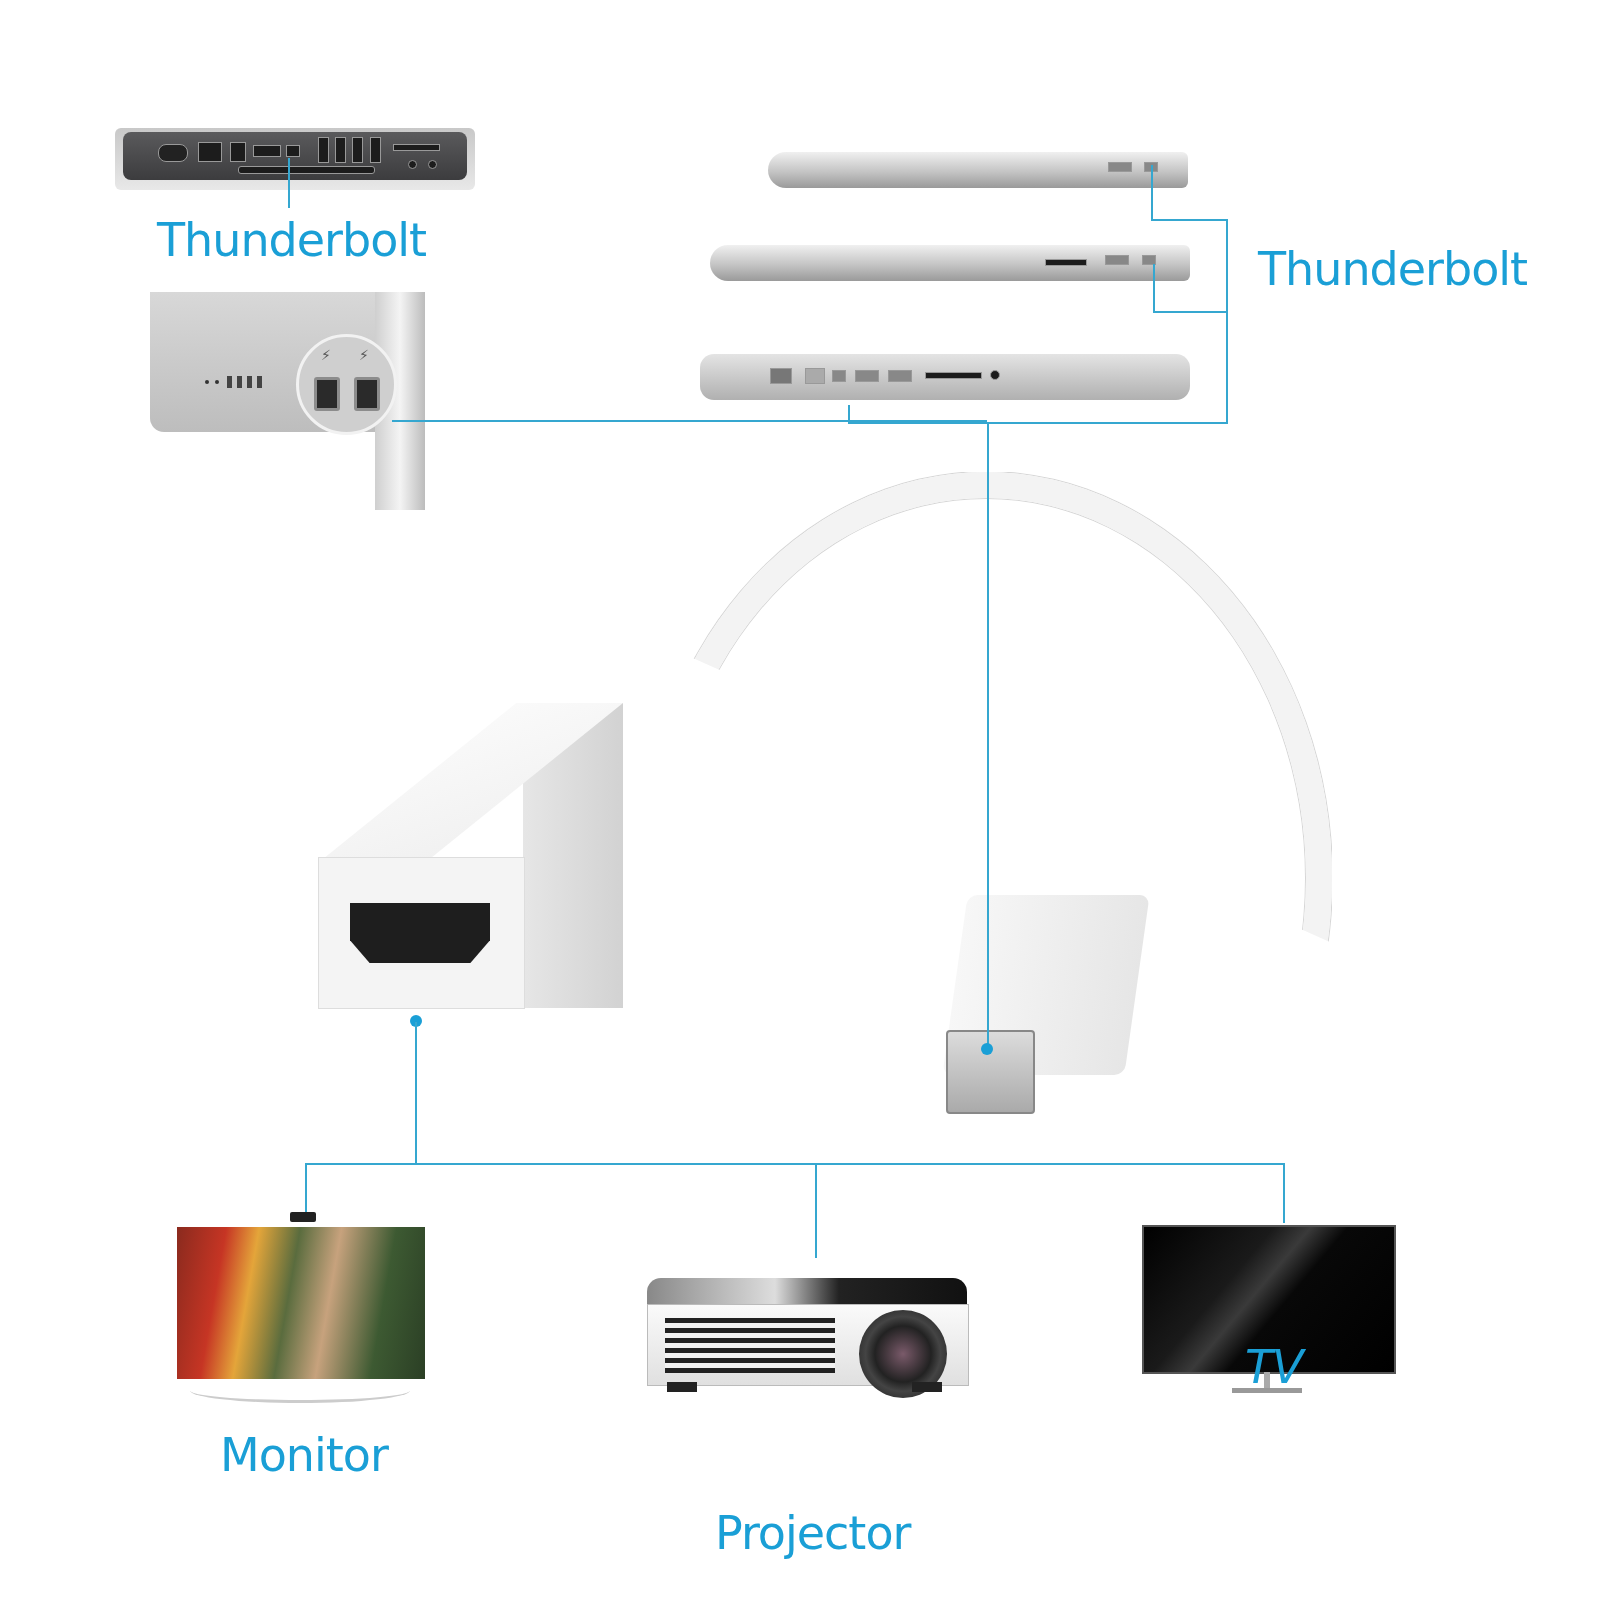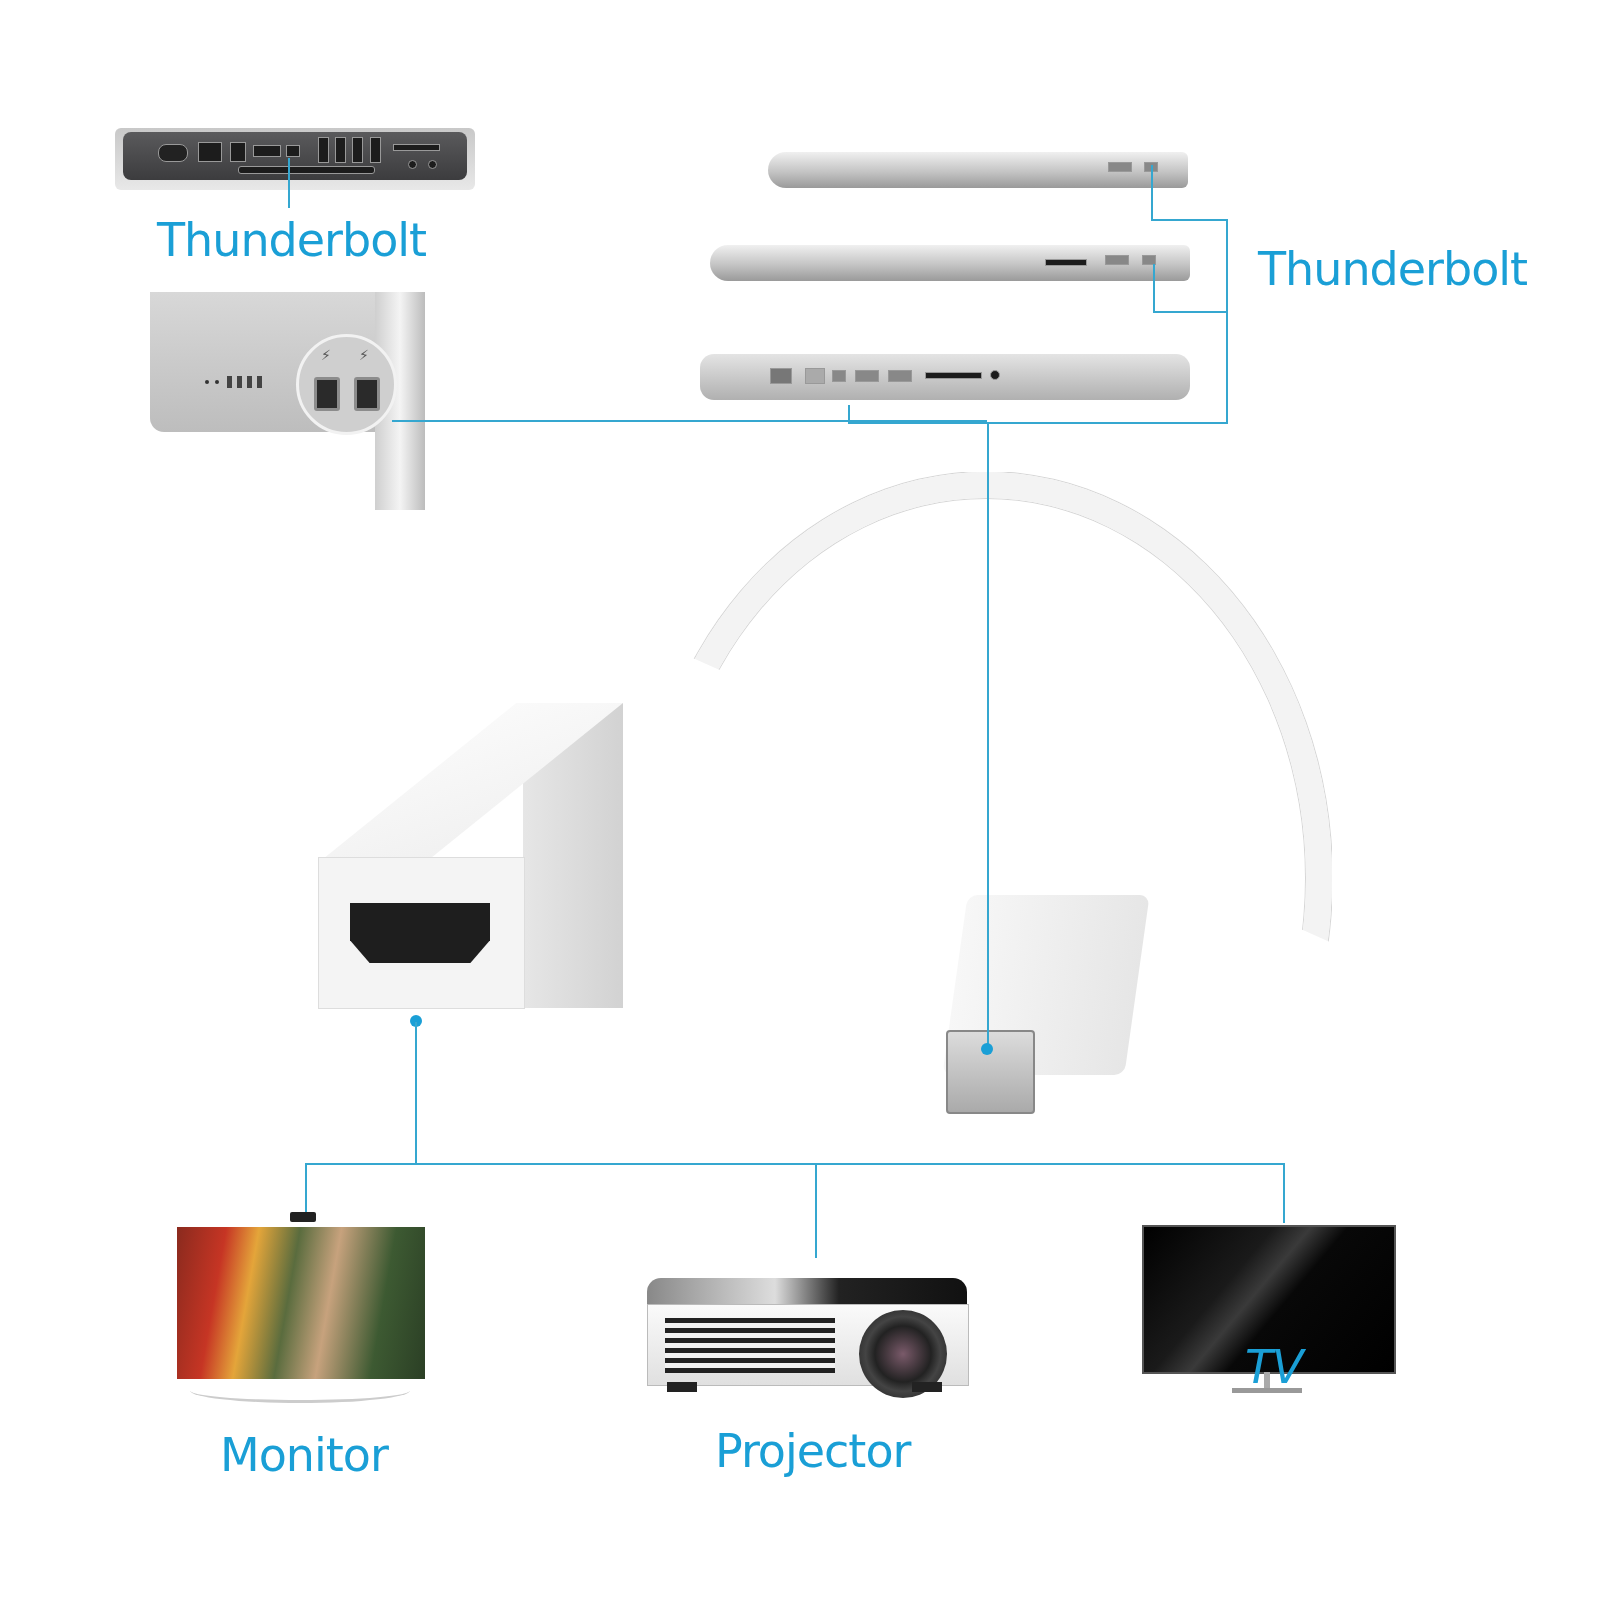--- a/index.html
+++ b/index.html
@@ -134,14 +134,14 @@
   <div style="position:absolute;left:212px;top:40px;width:88px;height:88px;border-radius:50%;background:radial-gradient(#7a5a6a,#222 45%,#444 60%,#111)"></div>
   <div style="position:absolute;left:20px;top:112px;width:30px;height:10px;background:#222"></div>
   <div style="position:absolute;left:265px;top:112px;width:30px;height:10px;background:#222"></div>
 </div>
 
 <div class="abs tv"></div>
 <div class="abs" style="left:1264px;top:1372px;width:6px;height:18px;background:#aaa"></div>
 <div class="abs" style="left:1232px;top:1388px;width:70px;height:5px;background:#999"></div>
 
 <div class="label" style="left:220px;top:1428px;">Monitor</div>
-<div class="label" style="left:715px;top:1424px;">Projector</div>
+<div class="label" style="left:715px;top:1506px;">Projector</div>
 <div class="label" style="left:1245px;top:1340px;font-style:italic;">TV</div>
 
 </body></html>

